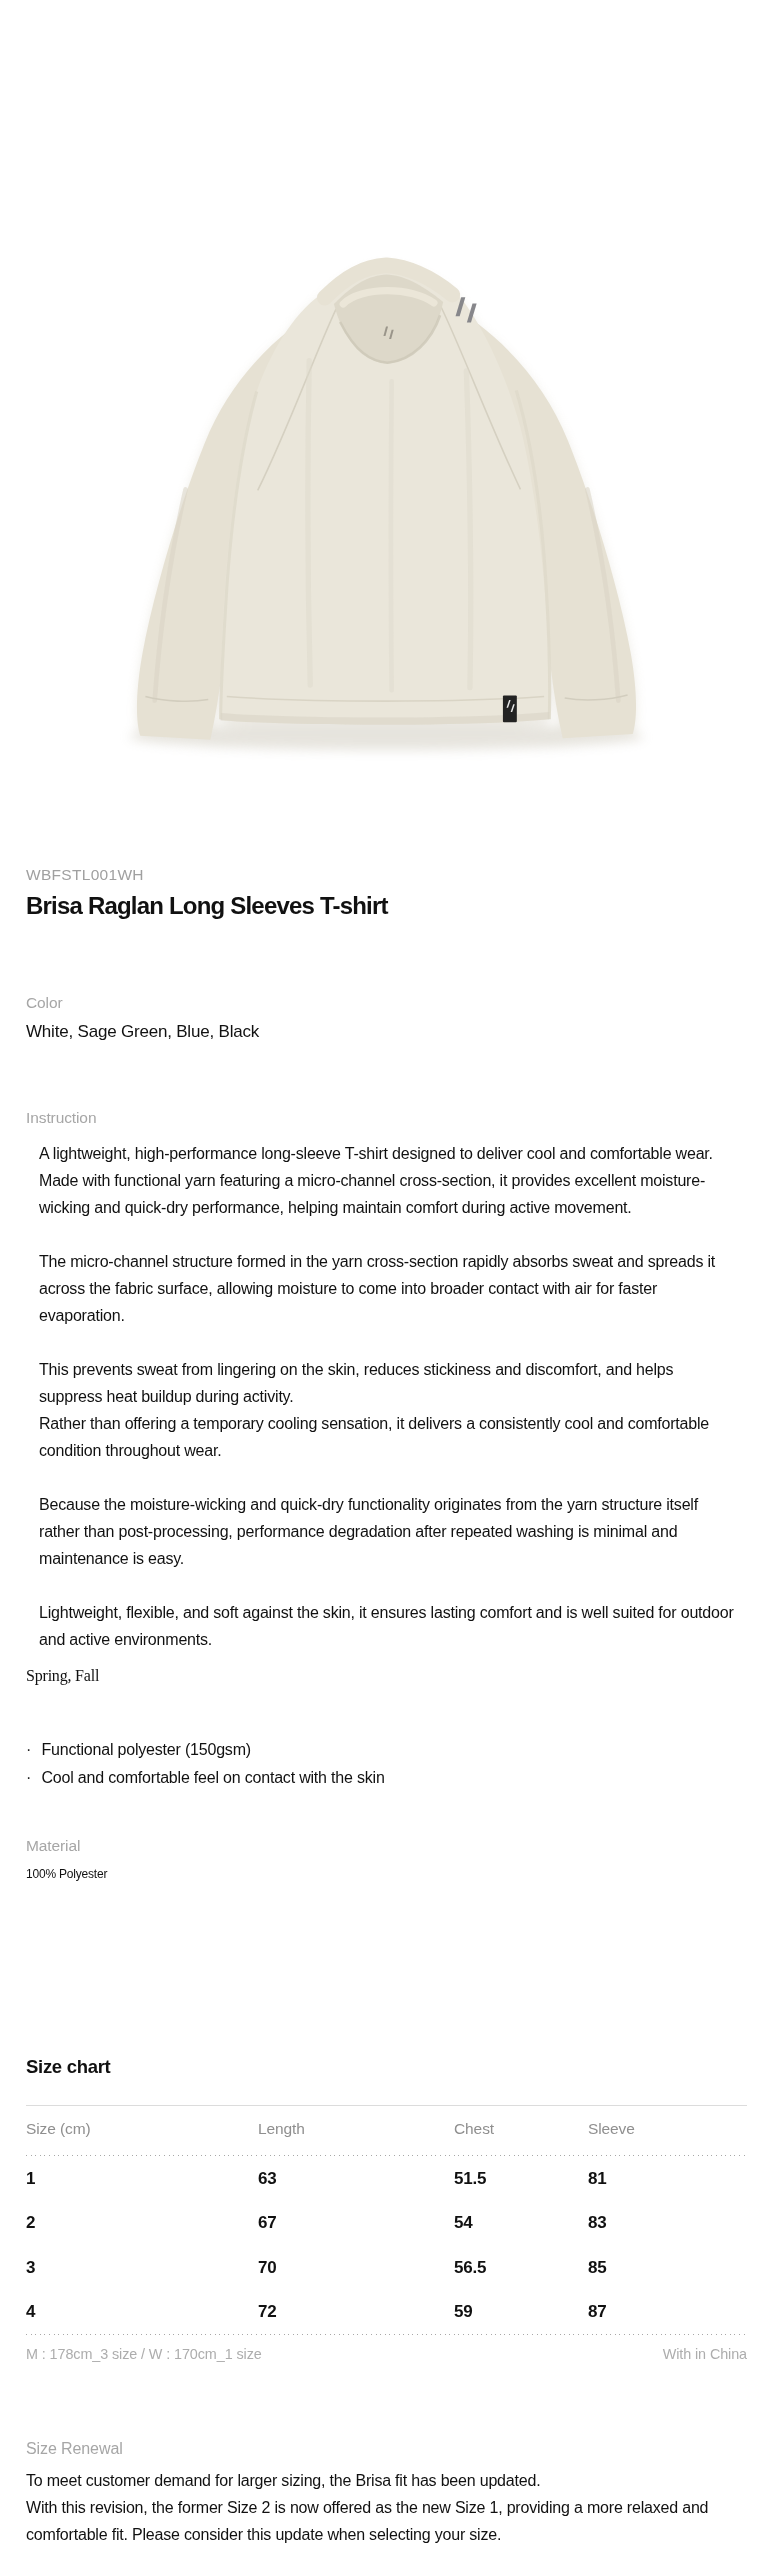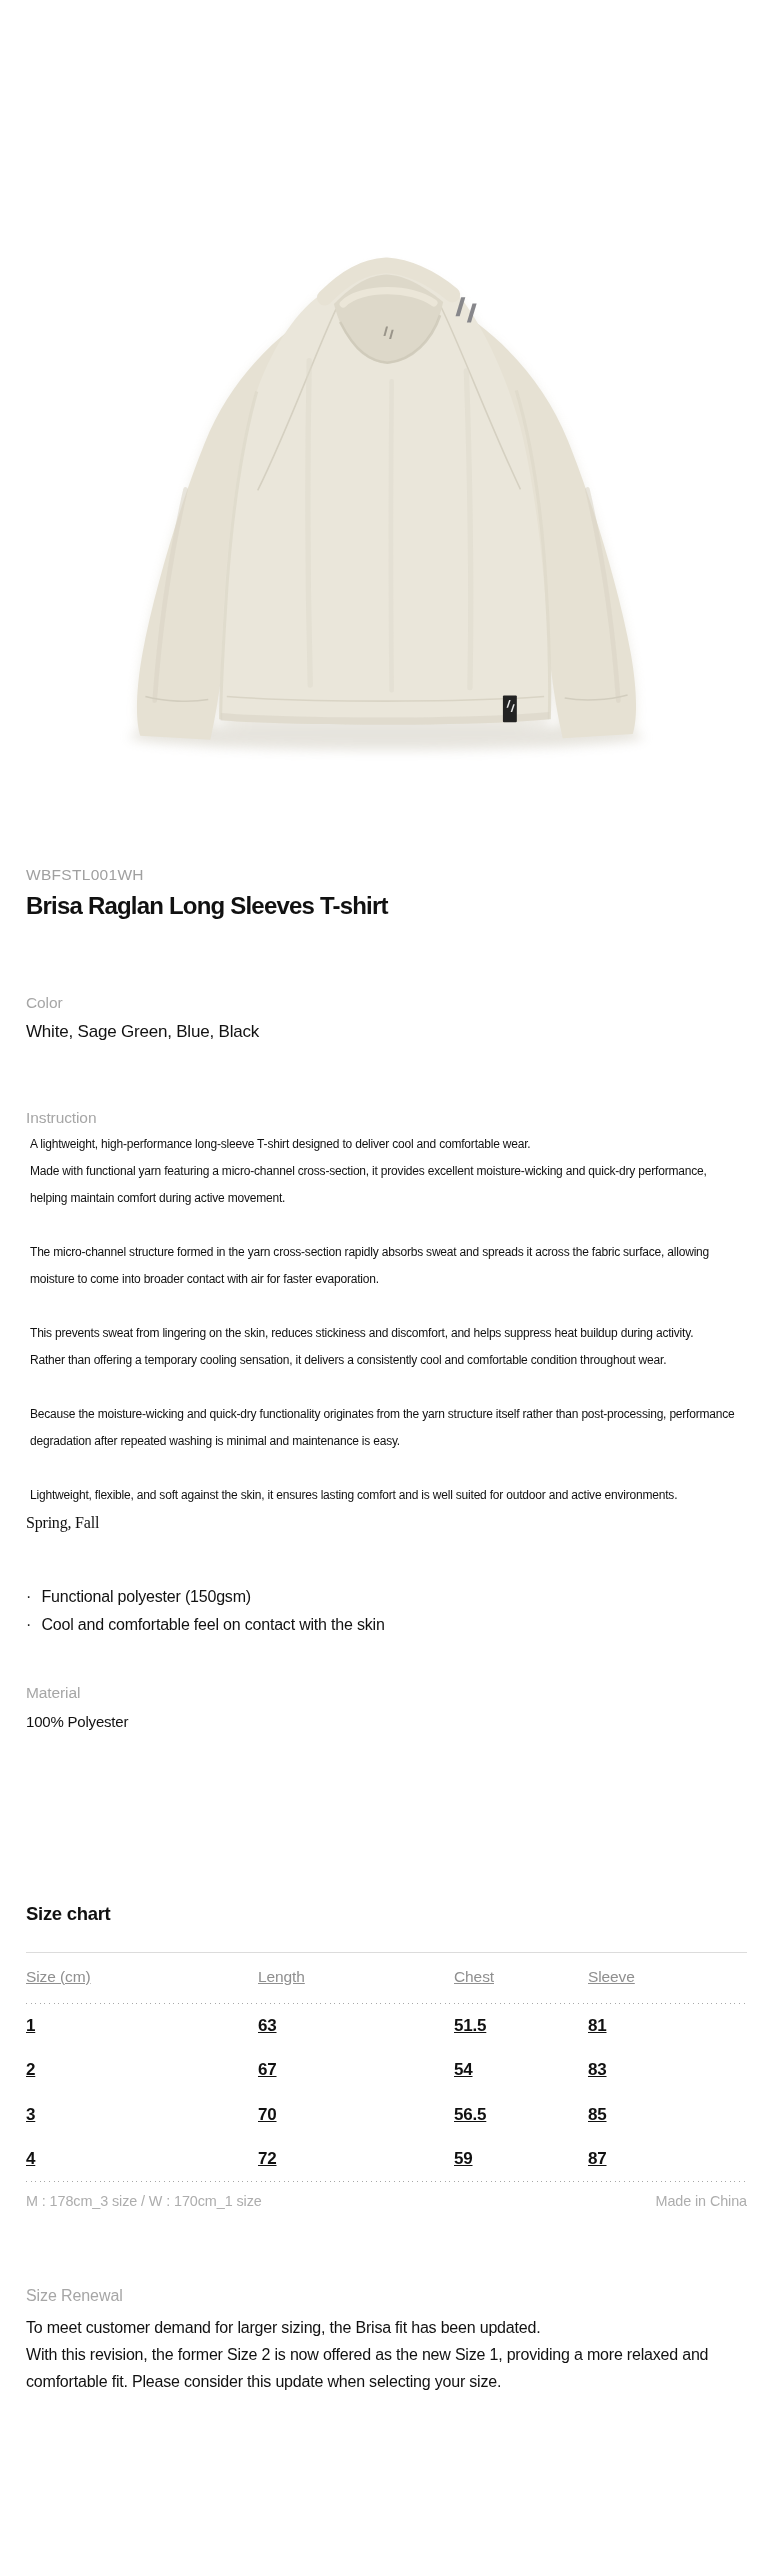--- a/index.html
+++ b/index.html
@@ -12,33 +12,33 @@
   .photo{height:850px;position:relative;background:#ffffff;}
   .photo svg{position:absolute;left:0;top:0;}
   
   .code{margin:15.5px 0 0;font-size:15.5px;line-height:18.5px;color:#a0a0a0;letter-spacing:0.3px;}
   .title{margin:6.2px 0 0;font-size:24px;line-height:32px;font-weight:700;letter-spacing:-0.8px;}
   .sec-label{font-size:15.5px;line-height:18.5px;color:#a6a6a6;letter-spacing:-0.1px;}
   .lbl-color{margin-top:72px;}
   .val-color{margin-top:9.3px;font-size:17px;line-height:20.6px;letter-spacing:-0.2px;}
   .lbl-instr{margin-top:66px;}
   .paras{margin-top:4.1px;}
-  .para{margin:4px;font-size:12px;line-height:27px;letter-spacing:-0.2px;white-space:pre-line;max-width:725px;}
+  .para{margin:13px;font-size:16px;line-height:27px;letter-spacing:-0.2px;white-space:pre-line;max-width:725px;}
   .para + .para{margin-top:27px;}
   .lbl-season{margin-top:66px;}
   .val-season{margin-top:3px;font-size:16px;line-height:20.6px;letter-spacing:-0.2px;font-family:Liberation Serif, serif;}
   .features{margin-top:49px;list-style:none;padding:0;}
   .feature{font-size:16px;line-height:28px;letter-spacing:-0.2px;}
   .feature .bullet{display:inline-block;width:15.5px;color:#222;}
   .lbl-material{margin-top:45px;}
-  .val-material{margin-top:9.3px;font-size:15px;line-height:20.6px;letter-spacing:-0.2px;}
+  .val-material{margin-top:9.3px;font-size:12px;line-height:20.6px;letter-spacing:-0.2px;}
   
   .sizechart-heading{margin-top:170px;font-size:18.5px;line-height:23px;font-weight:700;letter-spacing:-0.3px;}
   .table{margin-top:27px;border-top:1px solid #dcdcdc;}
-  .grid{display:grid;grid-template-columns:232px 196px 134px 160px;align-items:center;text-decoration:underline;}
+  .grid{display:grid;grid-template-columns:232px 196px 134px 160px;align-items:center;}
   .grid > span:nth-child(n+2){}
   .thead{padding:14.4px 0 16.5px;color:#8f8f8f;font-size:15.5px;line-height:18.5px;letter-spacing:-0.1px;}
   .dotted{height:1px;background-image:repeating-linear-gradient(90deg,#a8a8a8 0 1px,transparent 1px 4.6px);}
   .trow{padding:12.4px 0;font-size:17px;line-height:19.6px;font-weight:700;letter-spacing:-0.2px;}
   .tfoot{margin-top:11.3px;display:flex;justify-content:space-between;color:#adadad;font-size:14.4px;line-height:17.5px;letter-spacing:-0.1px;}
   
   .lbl-renewal{margin-top:75px;font-size:16px;line-height:19.6px;color:#a6a6a6;letter-spacing:-0.1px;}
   .renewal-text{margin-top:8.2px;font-size:16px;line-height:27px;letter-spacing:-0.2px;white-space:pre-line;max-width:725px;}
 </style>
 </head>
@@ -168,21 +168,21 @@
       </div>
       <div class="grid trow">
         <span>4</span>
         <span>72</span>
         <span>59</span>
         <span>87</span>
       </div>
       <div class="dotted"></div>
       <div class="tfoot">
         <span>M : 178cm_3 size / W : 170cm_1 size</span>
-        <span>Made in China</span>
+        <span>With in China</span>
       </div>
     </div>
 
     <div class="lbl-renewal">Size Renewal</div>
     <p class="renewal-text">To meet customer demand for larger sizing, the Brisa fit has been updated.
 With this revision, the former Size 2 is now offered as the new Size 1, providing a more relaxed and comfortable fit. Please consider this update when selecting your size.</p>
 
   </div>
 </div>
 

